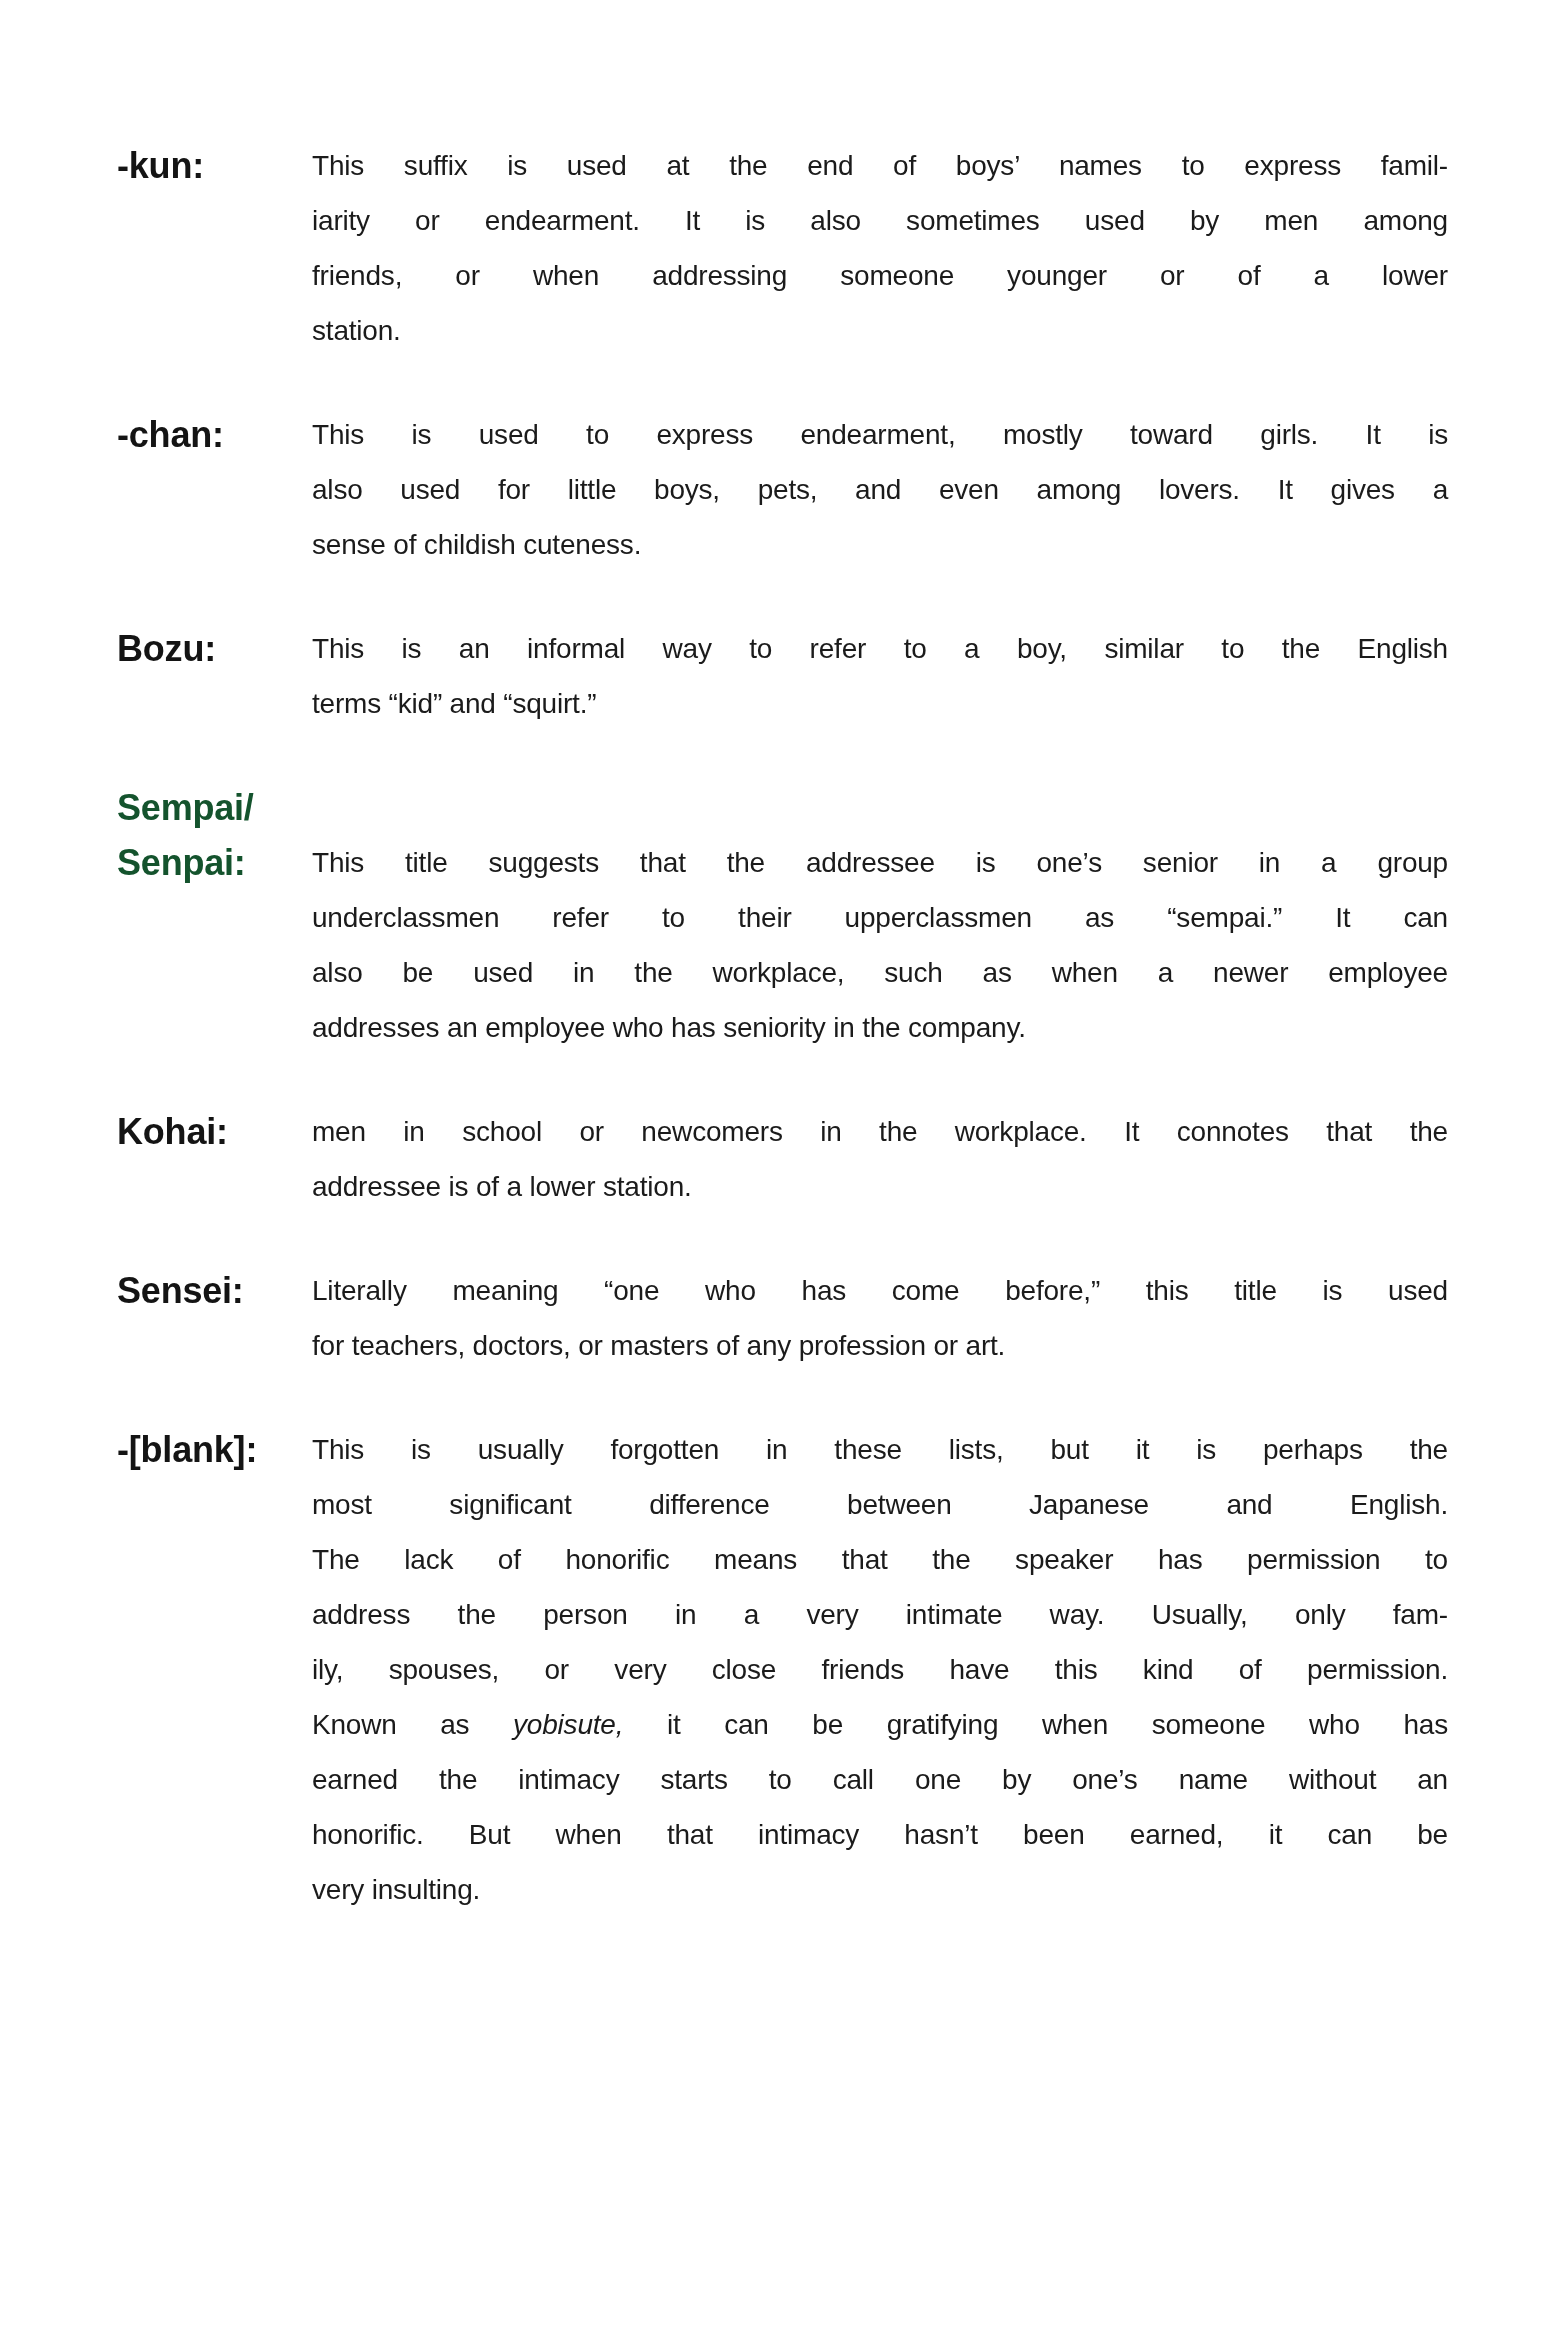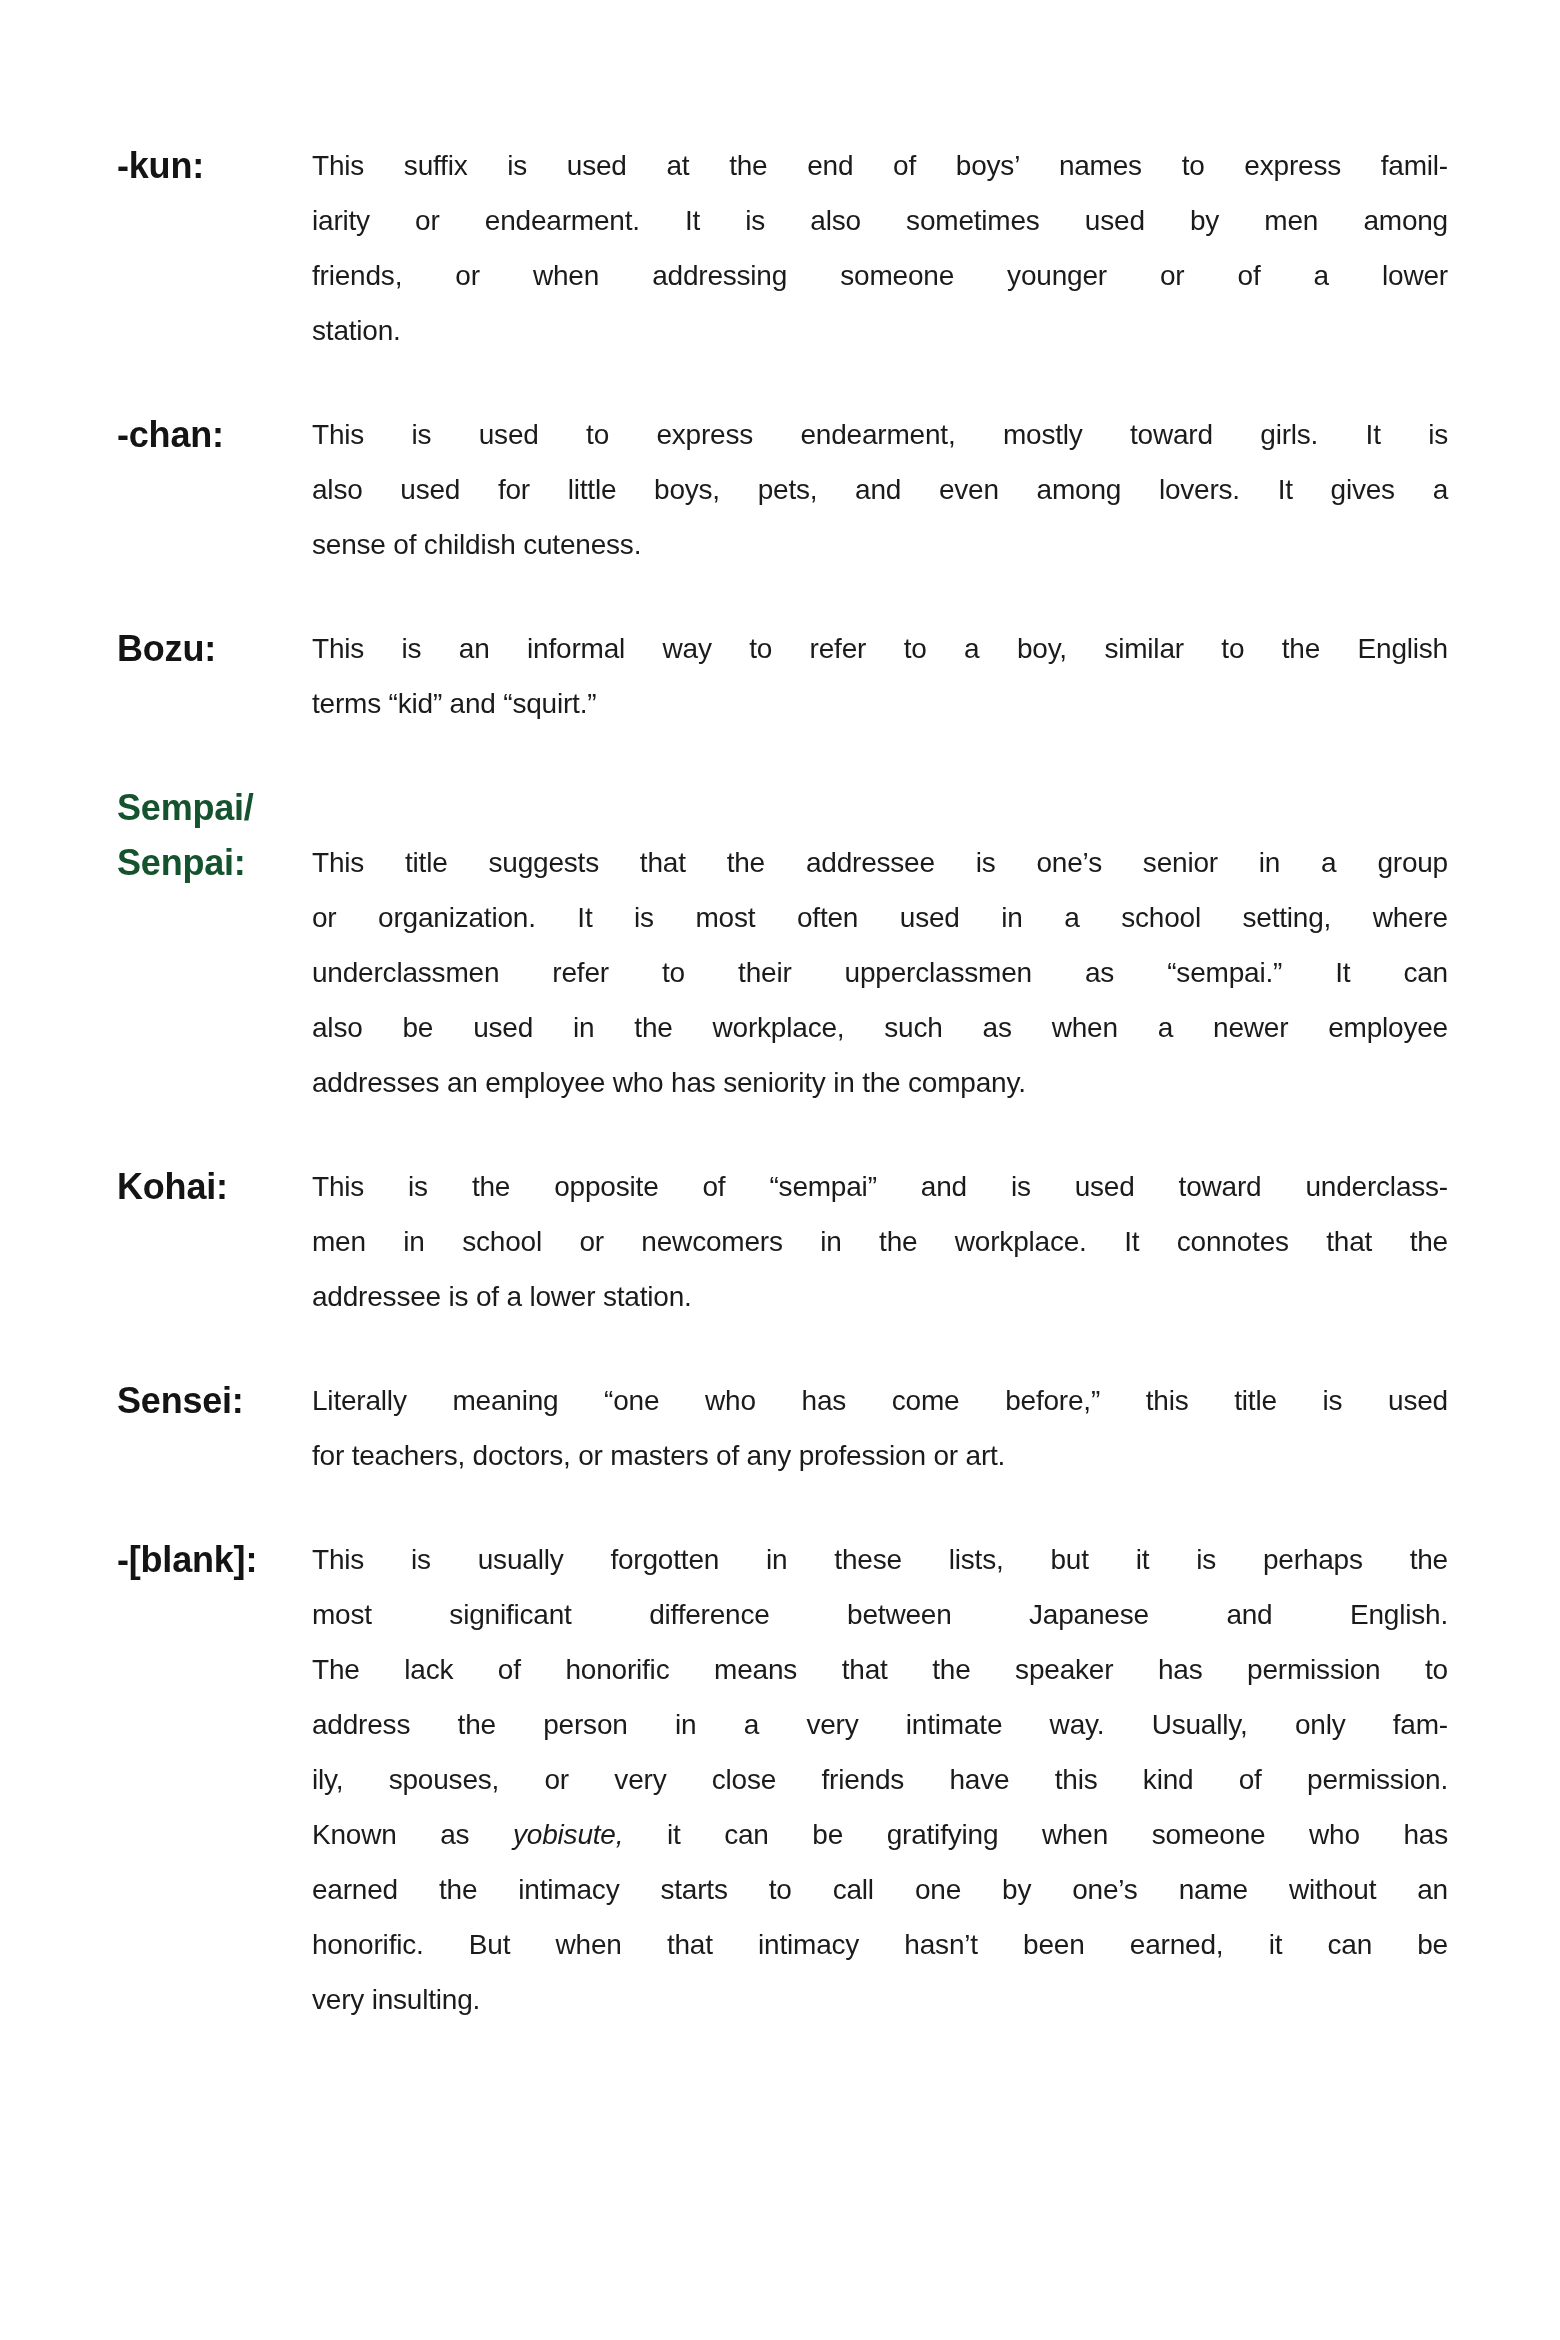--- a/index.html
+++ b/index.html
@@ -94,32 +94,30 @@
         <div class="line lastline">terms “kid” and “squirt.”</div>
       </div>
     </div>
     <div class="entry">
       <div class="label" style="color: #14532d;">
         <div class="line">Sempai/</div>
         <div class="line">Senpai:</div>
       </div>
       <div class="body" style="color: rgb(27, 27, 27); margin-top: 55px;">
         <div class="line just">This title suggests that the addressee is one’s senior in a group</div>
-        <div class="line just">or organization. It is most often used in a school setting, where</div>
         <div class="line just">underclassmen refer to their upperclassmen as “sempai.” It can</div>
         <div class="line just">also be used in the workplace, such as when a newer employee</div>
         <div class="line lastline">addresses an employee who has seniority in the company.</div>
       </div>
     </div>
     <div class="entry">
       <div class="label" style="color: rgb(20, 20, 20);">
         <div class="line">Kohai:</div>
       </div>
       <div class="body" style="color: rgb(27, 27, 27); margin-top: 0px;">
-        <div class="line just">This is the opposite of “sempai” and is used toward underclass-</div>
         <div class="line just">men in school or newcomers in the workplace. It connotes that the</div>
         <div class="line lastline">addressee is of a lower station.</div>
       </div>
     </div>
     <div class="entry">
       <div class="label" style="color: rgb(20, 20, 20);">
         <div class="line">Sensei:</div>
       </div>
       <div class="body" style="color: rgb(27, 27, 27); margin-top: 0px;">
         <div class="line just">Literally meaning “one who has come before,” this title is used</div>

